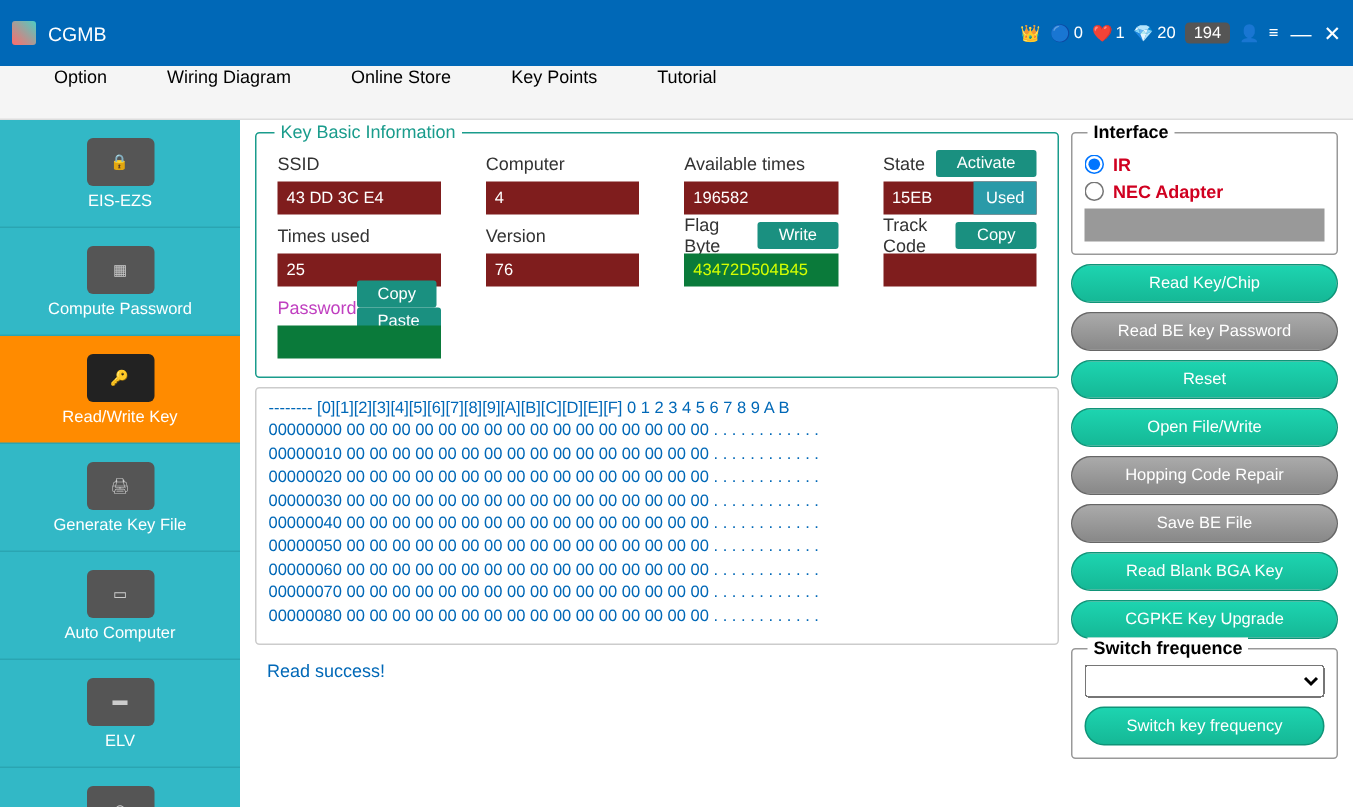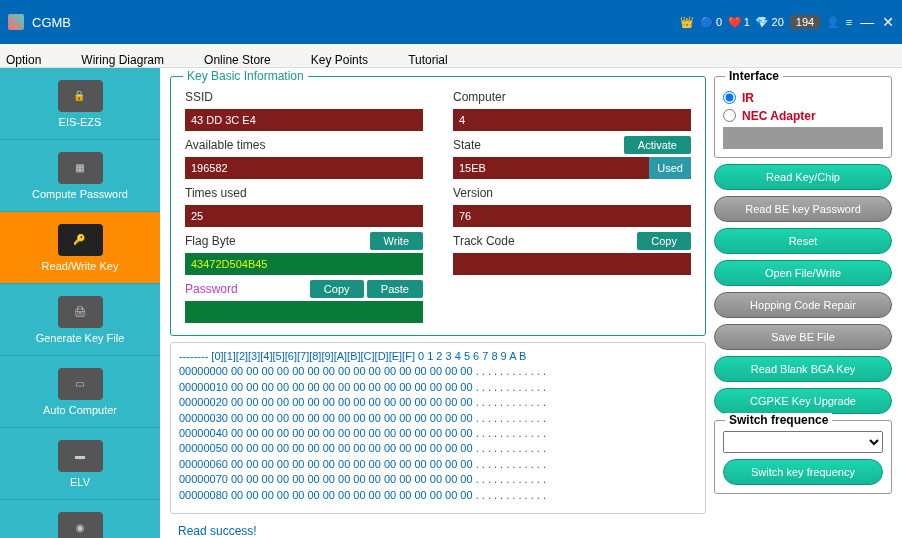--- a/index.html
+++ b/index.html
@@ -3,32 +3,32 @@
 <meta charset="utf-8">
 <style>
 *{box-sizing:border-box;margin:0;padding:0;font-family:Arial,sans-serif}
 body{background:#fff;width:902px;height:538px;overflow:hidden;font-size:12px}
 .titlebar{background:#0068b7;height:44px;display:flex;align-items:center;color:#fff;padding:17px 8px}
 .titlebar .logo{width:16px;height:16px;background:linear-gradient(45deg,#ff6b6b,#4ecdc4);border-radius:2px;margin-right:8px}
 .titlebar .title{font-size:13px;flex:1}
 .titlebar .stats{display:flex;align-items:center;gap:6px;font-size:11px}
 .titlebar .stat{display:flex;align-items:center;gap:2px}
 .titlebar .winbtn{margin-left:8px;font-size:14px;cursor:pointer}
-.menubar{background:#f5f5f5;border-bottom:1px solid #ddd;height:24px;display:flex;align-items:flex-end;padding:0 6px;gap:40px;font-size:12px}
+.menubar{background:#f5f5f5;border-bottom:1px solid #ddd;height:36px;display:flex;align-items:flex-start;padding:0 36px;gap:40px;font-size:12px}
 .menubar span{cursor:pointer}
 .body{display:flex;height:486px}
 .sidebar{width:160px;background:#fff}
 .navitem{height:72px;background:#32b8c6;color:#fff;display:flex;flex-direction:column;align-items:center;justify-content:center;border-bottom:1px solid #2aa5b2;font-size:11px;cursor:pointer;gap:4px}
 .navitem.active{background:#ff8b00}
 .navitem .icon{width:45px;height:32px;background:#555;border-radius:4px;display:flex;align-items:center;justify-content:center;color:#ccc;font-size:10px}
 .main{flex:1;padding:8px 10px;display:flex;gap:8px}
 .center{flex:1;display:flex;flex-direction:column;gap:6px}
 .fieldset{border:1px solid #1a9c8c;border-radius:3px;padding:10px 14px 12px;position:relative}
 .fieldset .legend{position:absolute;top:-8px;left:12px;background:#fff;padding:0 4px;color:#1a9c8c;font-weight:normal;font-size:12px}
-.kgrid{display:grid;grid-template-columns:1fr 1fr;gap:4px 30px}
+.kgrid{display:grid;grid-template-columns:1fr 1fr 1fr 1fr;gap:4px 30px}
 .kcol{display:flex;flex-direction:column;gap:2px}
 .klabel{font-size:12px;color:#333;display:flex;align-items:center;justify-content:space-between;height:20px}
 .kval{background:#7f1d1d;color:#fff;height:22px;line-height:22px;padding:0 6px;font-size:11px}
 .kval.green{background:#0a7a3a}
 .kval.split{display:flex;gap:2px}
 .kval.split span:first-child{flex:1}
 .kval.split span:last-child{background:#2a9aa8;padding:0 8px;margin:-0px -6px -0px 0}
 .minibtn{background:#1a9080;color:#fff;border:none;padding:3px 14px;font-size:11px;border-radius:2px;cursor:pointer}
 .pwlabel{color:#c040c0;font-size:12px}
 .hexbox{border:1px solid #ccc;border-radius:3px;padding:6px 8px;font-family:'Courier New',monospace;font-size:11px;color:#0068b7;line-height:1.4;overflow:hidden;height:172px}

